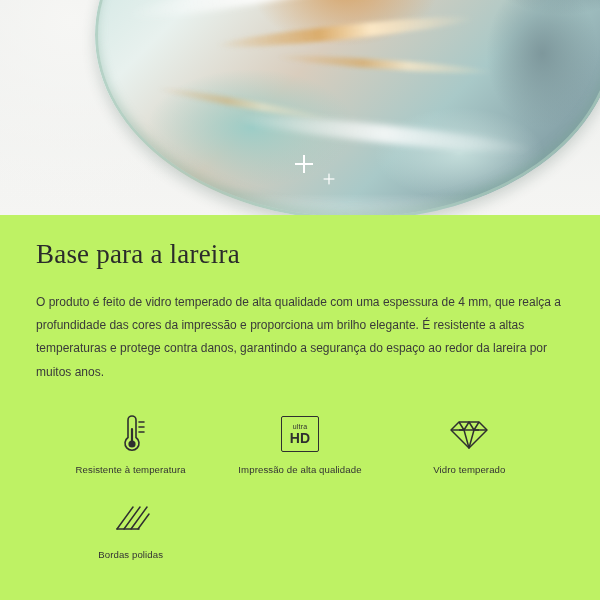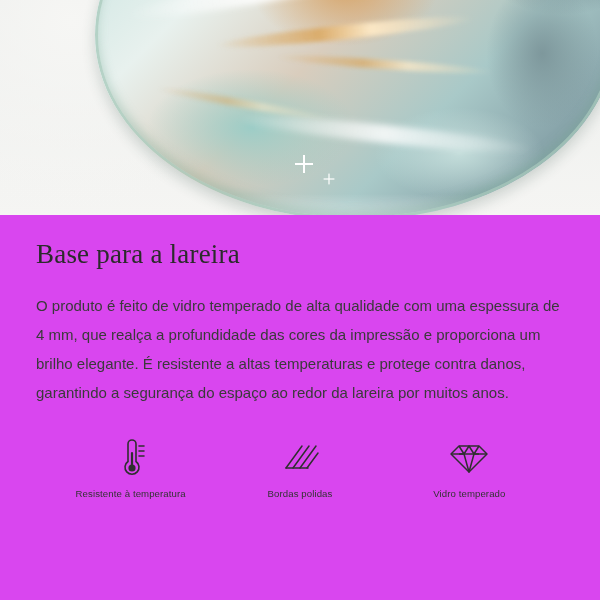--- a/index.html
+++ b/index.html
@@ -10,21 +10,21 @@
     width: 600px;
     height: 600px;
     background: #ffffff;
     font-family: "Liberation Sans", sans-serif;
     overflow: hidden;
   }
   .page {
     position: relative;
     width: 600px;
     height: 600px;
-    background: #d946ef;
+    background: #bef264;
     box-sizing: border-box;
   }
 
   
   .hero {
     position: relative;
     width: 600px;
     height: 215px;
     overflow: hidden;
     background: #f2f2f2;
@@ -123,21 +123,21 @@
     font-family: "Liberation Serif", serif;
     font-size: 27px;
     line-height: 1.32;
     color: #2b2b2b;
     font-weight: 400;
     letter-spacing: 0.2px;
   }
   .headline .line2 { display: block; }
   .body-copy {
     margin: 18px 0 0 0;
-    font-size: 15px;
+    font-size: 12px;
     line-height: 1.95;
     color: #3a3a3a;
     max-width: 540px;
   }
 
   
   .features {
     display: grid;
     grid-template-columns: repeat(3, 1fr);
     row-gap: 6px;
@@ -214,45 +214,54 @@
           <svg width="40" height="42" viewBox="0 0 40 42" fill="none" stroke="#2f2f2f" stroke-width="1.6" stroke-linecap="round">
             <path d="M17 7a4 4 0 0 1 8 0v17.5a7 7 0 1 1-8 0V7z"></path>
             <circle cx="21" cy="31" r="3.6" fill="#2f2f2f" stroke="none"></circle>
             <path d="M21 16v12" stroke-width="2.2"></path>
             <path d="M28 9h5M28 14h5M28 19h5"></path>
           </svg>
         </div>
         <div class="feature-label">Resistente à temperatura</div>
       </div>
 
-
-
-      <div class="feature">
-        <div class="feature-icon">
-          <svg width="44" height="40" viewBox="0 0 44 40" fill="none" stroke="#2f2f2f" stroke-width="1.5" stroke-linecap="round">
-            <path d="M8 30L24 8"></path>
-            <path d="M15 30L31 8"></path>
-            <path d="M22 30L38 8"></path>
-            <path d="M29 30L40 15"></path>
-            <path d="M8 30h22"></path>
-          </svg>
-        </div>
-        <div class="feature-label">Bordas polidas</div>
-      </div>
+      <div class="feature">
+        <div class="feature-icon">
+          <div class="ultrahd">
+            <span class="u1">ultra</span>
+            <span class="u2">HD</span>
+          </div>
+        </div>
+        <div class="feature-label">Impressão de alta qualidade</div>
+      </div>
+
 
       <div class="feature">
         <div class="feature-icon">
           <svg width="44" height="40" viewBox="0 0 44 40" fill="none" stroke="#2f2f2f" stroke-width="1.5" stroke-linejoin="round">
             <path d="M12 8h20l8 8-18 18L4 16l8-8z"></path>
             <path d="M4 16h36"></path>
             <path d="M12 8l5 8-5 0"></path>
             <path d="M32 8l-5 8 5 0"></path>
             <path d="M17 16l5 18 5-18"></path>
             <path d="M17 16l5-8 5 8"></path>
           </svg>
         </div>
         <div class="feature-label">Vidro temperado</div>
       </div>
 
+      <div class="feature">
+        <div class="feature-icon">
+          <svg width="44" height="40" viewBox="0 0 44 40" fill="none" stroke="#2f2f2f" stroke-width="1.5" stroke-linecap="round">
+            <path d="M8 30L24 8"></path>
+            <path d="M15 30L31 8"></path>
+            <path d="M22 30L38 8"></path>
+            <path d="M29 30L40 15"></path>
+            <path d="M8 30h22"></path>
+          </svg>
+        </div>
+        <div class="feature-label">Bordas polidas</div>
+      </div>
+
 
     </div>
   </div>
 </div>
 
 </body></html>

